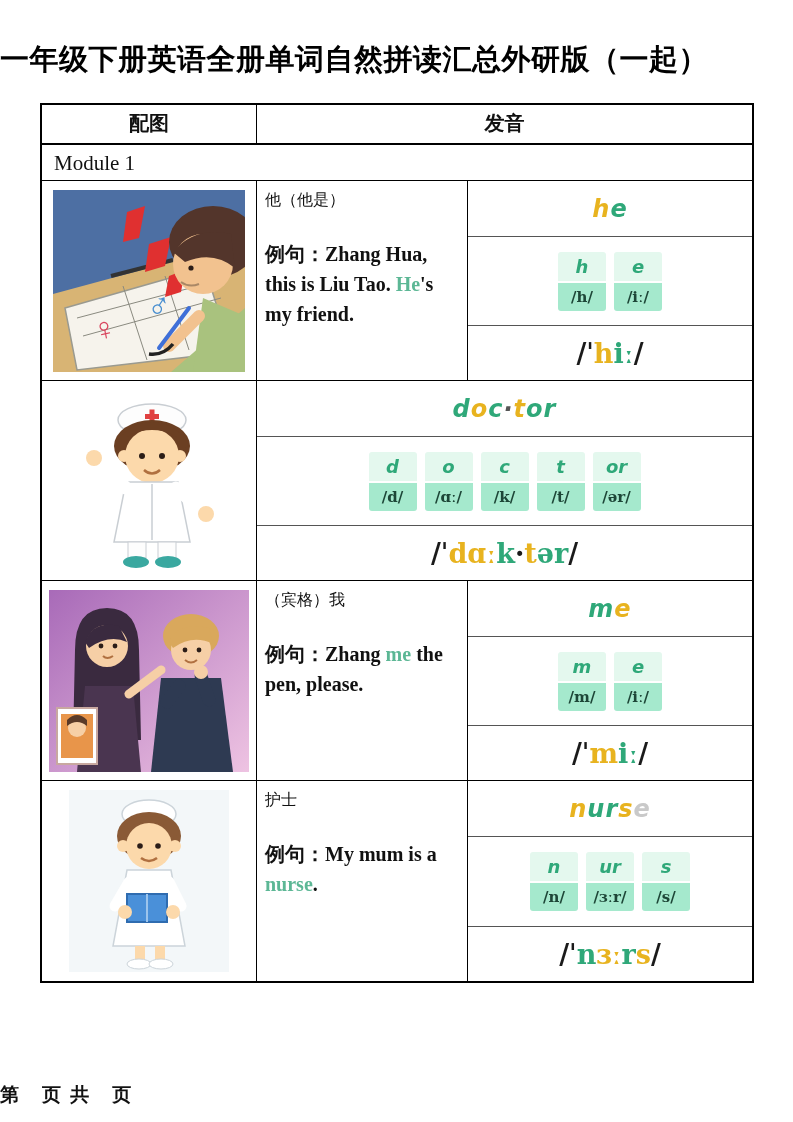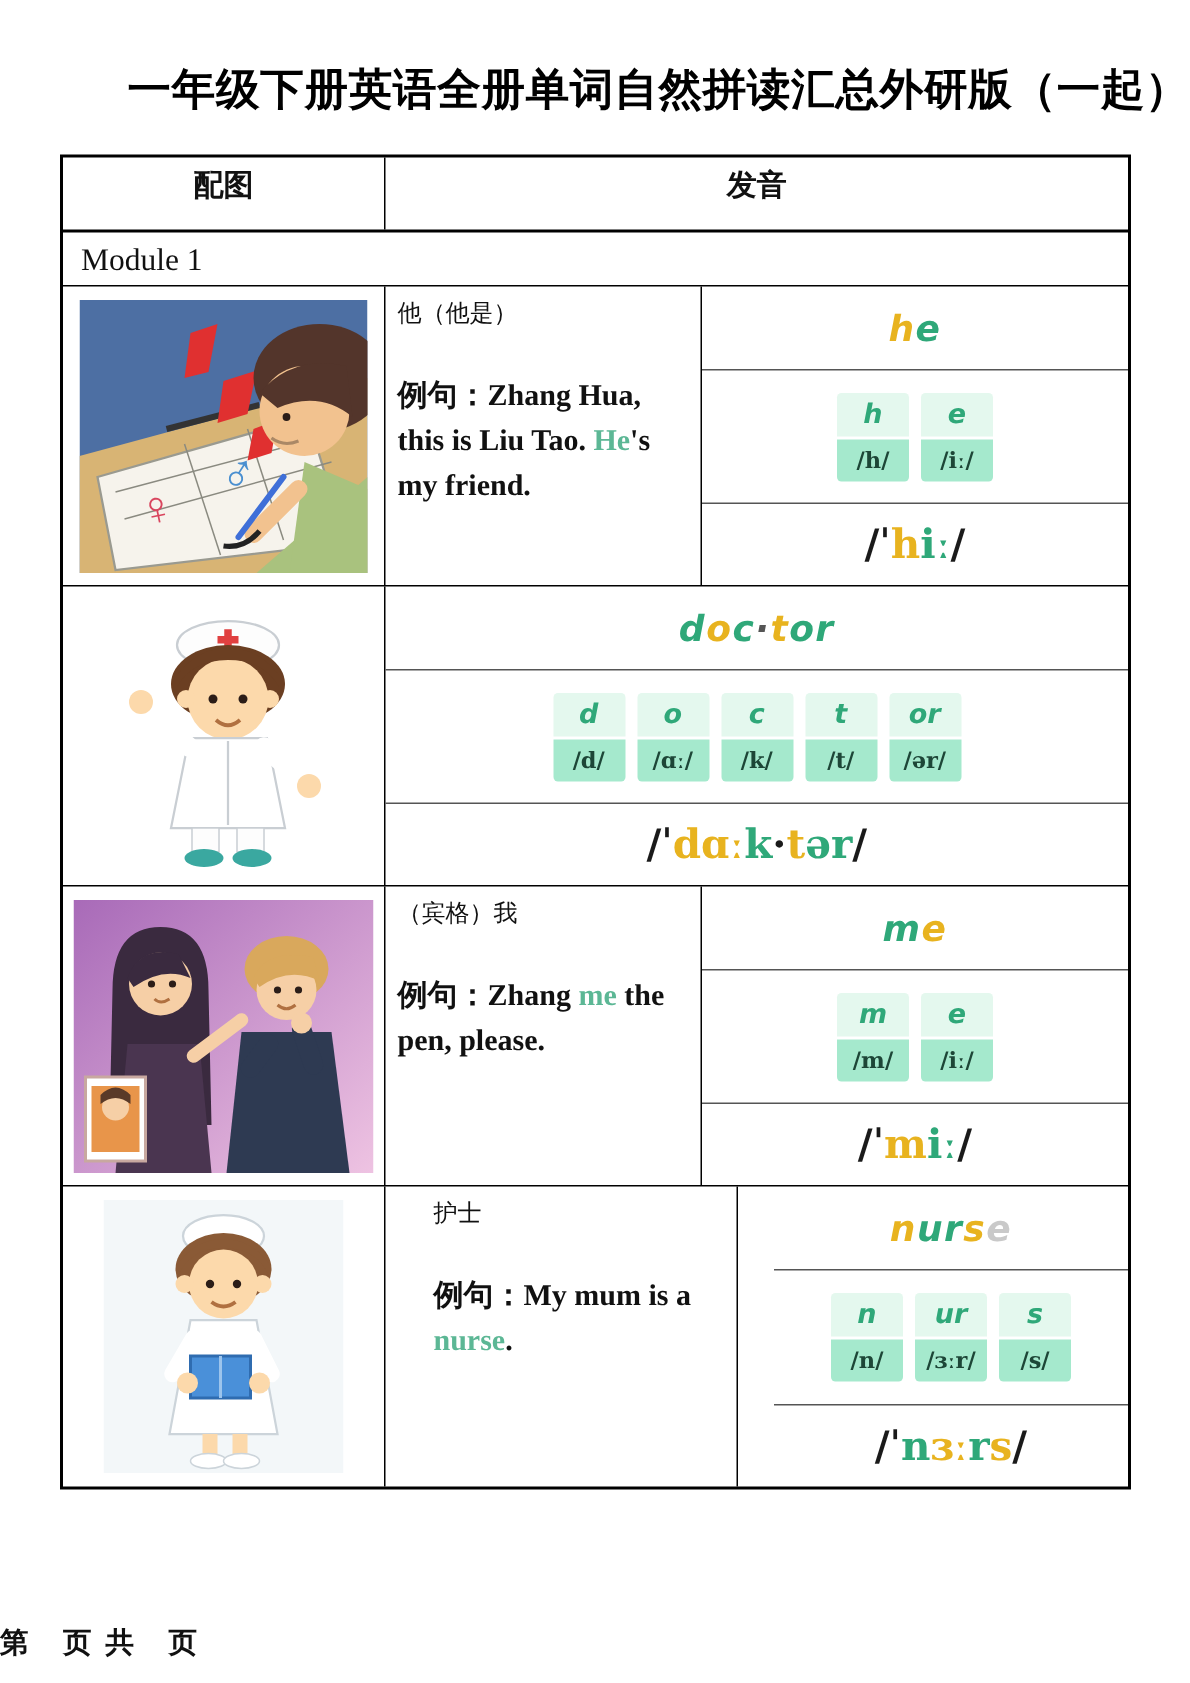--- a/index.html
+++ b/index.html
@@ -2,41 +2,41 @@
 <html><head>
 <meta charset="utf-8">
 <style>
   * { margin:0; padding:0; box-sizing:border-box; }
   body { background:#ffffff; }
   .page {
     position:relative; width:793px; height:1122px; background:#fff;
     font-family:"Liberation Serif", serif; color:#111; overflow:hidden;
   }
   .title {
-    padding-top:40px; text-align:right;
+    padding-top:40px; text-align:left;
     font-family:"Liberation Sans", sans-serif; font-weight:bold;
     font-size:29px; color:#000; letter-spacing:0.5px;
   }
   .vtable {
     position:absolute; left:40px; top:103px; width:714px;
     border:2px solid #000; background:#fff;
   }
   .thead { display:flex; border-bottom:2px solid #000; }
   .th {
-    padding:5px 0 16px; text-align:center; font-weight:bold; font-size:20px;
+    padding:5px 0 6px; text-align:center; font-weight:bold; font-size:20px;
     font-family:"Liberation Serif", serif;
   }
   .c1 { width:215px; } .c2 { width:211px; } .c3 { flex:1; }
   .bR { border-right:1.5px solid #000; }
   .module-row {
     height:36px; line-height:37px; padding-left:12px; font-size:21px;
     border-bottom:1.5px solid #000; font-family:"Liberation Serif", serif;
   }
   .word-row { display:flex; height:200px; border-bottom:1.5px solid #000; }
-  .word-row:last-child { border-bottom:none;gap:24px; }
+  .word-row:last-child { border-bottom:none; }
   .img-cell { display:flex; align-items:center; justify-content:center; overflow:hidden; }
   .text-cell { padding:8px 8px; }
   .meaning { font-size:16px; line-height:1.35; }
   .example { margin-top:28px; font-size:20px; line-height:1.5;font-weight:bold; }
   .kw { color:#5cb795; }
   .pron-cell { display:flex; flex-direction:column; }
   .pron-word {
     height:56px; border-bottom:1px solid #555;
     display:flex; align-items:center; justify-content:center;
     font-family:"DejaVu Sans", sans-serif; font-style:italic; font-weight:bold;

